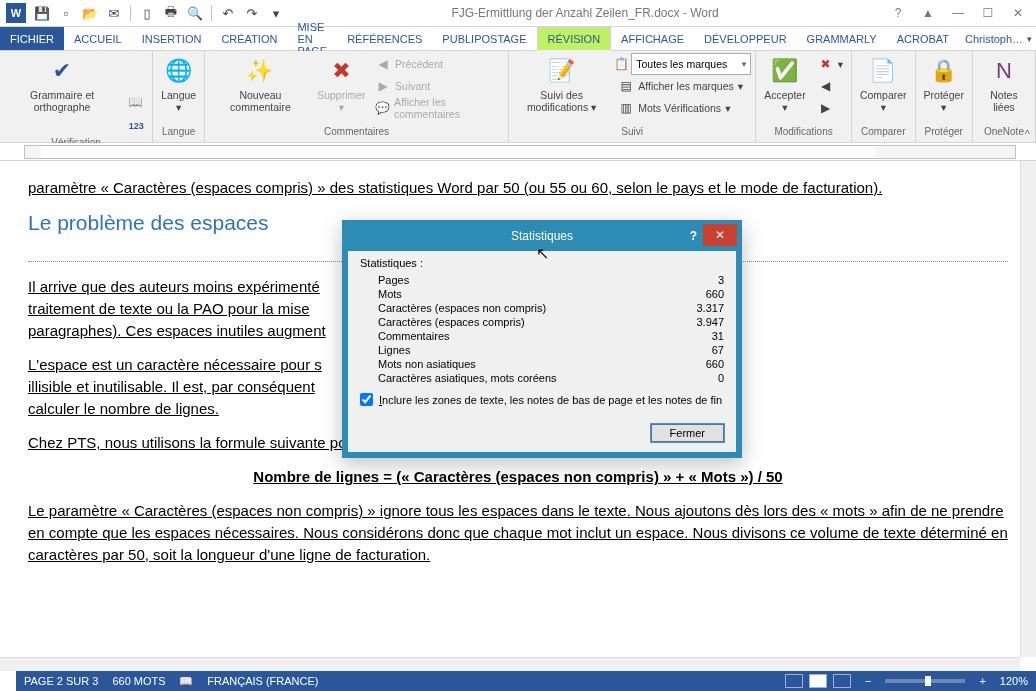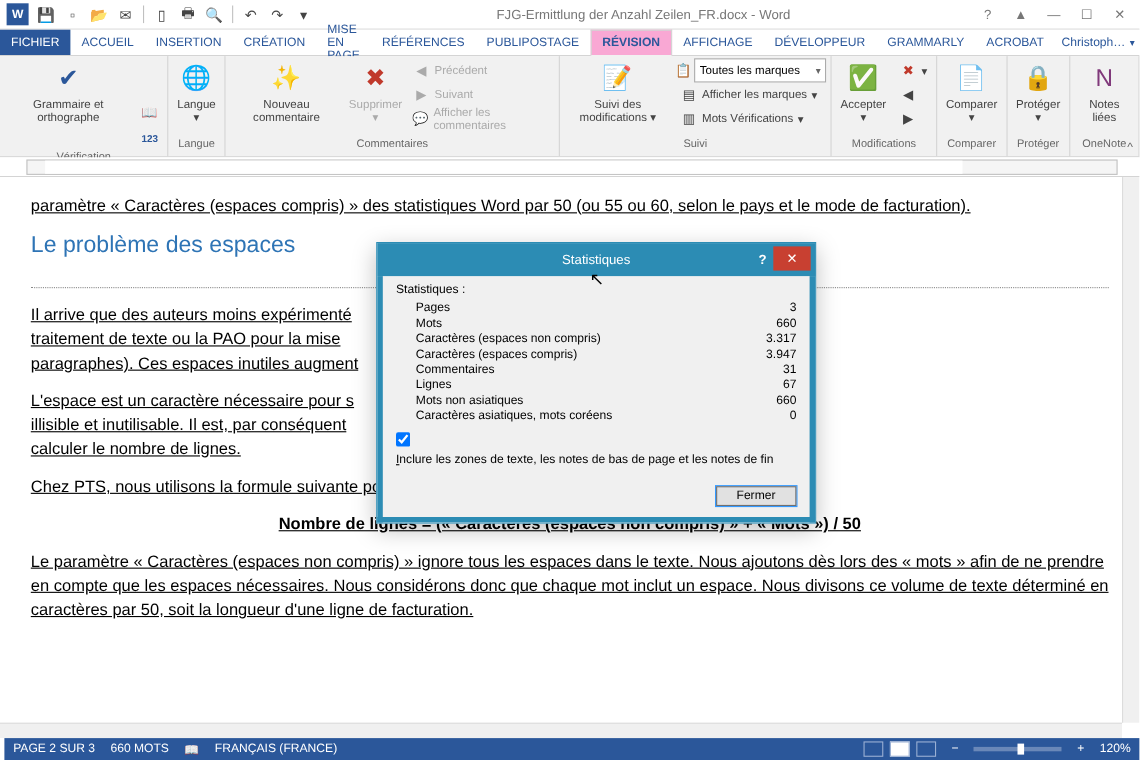--- a/index.html
+++ b/index.html
@@ -12,21 +12,21 @@
 .qat-btn { width: 20px; height: 20px; display: flex; align-items: center; justify-content: center; cursor: pointer; font-size: 13px; color: #444; }
 .qat-sep { width: 1px; height: 16px; background: #c0c0c0; margin: 0 2px; }
 .title-text { flex: 1; text-align: center; color: #777; font-size: 12px; }
 .win-controls { display: flex; gap: 2px; margin-right: 4px; }
 .win-btn { width: 28px; height: 20px; display: flex; align-items: center; justify-content: center; color: #777; font-size: 12px; cursor: pointer; }
 
 
 .tabs { height: 24px; background: #fff; display: flex; align-items: stretch; border-bottom: 1px solid #d4d4d4; }
 .tab { padding: 0 10px; font-size: 11px; display: flex; align-items: center; color: #2b579a; cursor: pointer; text-transform: uppercase; }
 .tab.file { background: #2b579a; color: #fff; }
-.tab.active { border: 1px solid #d4d4d4; border-bottom: 1px solid #f1f1f1; background: #f9a8d4; margin-bottom: -1px; font-weight: bold; }
+.tab.active { border: 1px solid #d4d4d4; border-bottom: 1px solid #f1f1f1; background: #bef264; margin-bottom: -1px; }
 .tabs .account { margin-left: auto; padding: 0 6px; font-size: 11px; color: #2b579a; display: flex; align-items: center; gap: 4px; }
 .avatar { width: 20px; height: 20px; background: #dcdcdc; }
 
 
 .ribbon { height: 92px; background: #f1f1f1; display: flex; border-bottom: 1px solid #d4d4d4; position: relative; }
 .rgroup { display: flex; flex-direction: column; border-right: 1px solid #d4d4d4; padding: 2px 4px 0; }
 .rgroup-body { flex: 1; display: flex; align-items: flex-start; gap: 4px; }
 .rgroup-label { height: 16px; font-size: 10px; color: #666; text-align: center; }
 .rbtn-big { display: flex; flex-direction: column; align-items: center; justify-content: flex-start; padding: 2px 4px; cursor: pointer; min-width: 40px; }
 .rbtn-big .ico { width: 32px; height: 32px; display: flex; align-items: center; justify-content: center; font-size: 22px; }
@@ -55,27 +55,27 @@
 .page .formula { text-align: center; font-weight: bold; }
 
 
 .dialog { position: absolute; left: 342px; top: 220px; width: 400px; background: #fff; border: 1px solid #2c8cb4; box-shadow: 0 6px 20px rgba(0,0,0,.25); }
 .dlg-title { height: 30px; background: #2c8cb4; display: flex; align-items: center; justify-content: center; color: #fff; font-size: 12px; position: relative; }
 .dlg-title .help { position: absolute; right: 44px; color: #fff; font-weight: bold; cursor: pointer; }
 .dlg-title .close { position: absolute; right: 4px; top: 3px; width: 34px; height: 22px; background: #c84031; color: #fff; display: flex; align-items: center; justify-content: center; font-size: 12px; cursor: pointer; }
 .dlg-body { padding: 6px 12px 10px; background: #f0f0f0; border: 5px solid #2c8cb4; border-top: none; font-size: 11px; }
 .dlg-body .hdr { font-size: 11px; margin-bottom: 4px; }
 .stat-row { display: flex; justify-content: space-between; padding: 1px 0 1px 18px; }
-.dlg-check { margin: 8px 0; display: flex; align-items: flex-start; gap: 6px; font-size: 11px; flex-direction: column; }
+.dlg-check { margin: 8px 0; display: flex; align-items: flex-end; gap: 6px; font-size: 11px; }
 .dlg-btns { display: flex; justify-content: flex-end; margin-top: 18px; }
 .dlg-btn { padding: 2px 18px; font-size: 11px; border: 1px solid #707070; background: #e1e1e1; cursor: pointer; box-shadow: 0 0 0 1px #3399ff; }
 .cursor-arrow { position: absolute; left: 536px; top: 244px; font-size: 16px; color: #000; pointer-events: none; }
 
 
-.statusbar { position: absolute; bottom: 0; left: 4px; right: 0; height: 20px; background: #2b579a; display: flex; align-items: center; color: #fff; font-size: 11px; padding: 0 8px; gap: 14px; }
+.statusbar { position: absolute; bottom: 0; left: 16px; right: 0; height: 20px; background: #2b579a; display: flex; align-items: center; color: #fff; font-size: 11px; padding: 0 8px; gap: 14px; }
 .statusbar .spacer { flex: 1; }
 .zoom-slider { width: 80px; height: 4px; background: #6a88b8; position: relative; }
 .zoom-slider::after { content: ""; position: absolute; left: 50%; top: -3px; width: 6px; height: 10px; background: #fff; }
 .sb-btn { cursor: pointer; display: flex; align-items: center; gap: 3px; }
 .view-btns { display: flex; gap: 6px; }
 .view-btn { width: 18px; height: 14px; border: 1px solid #9ab0d4; cursor: pointer; }
 </style>
 </head>
 <body>
 

